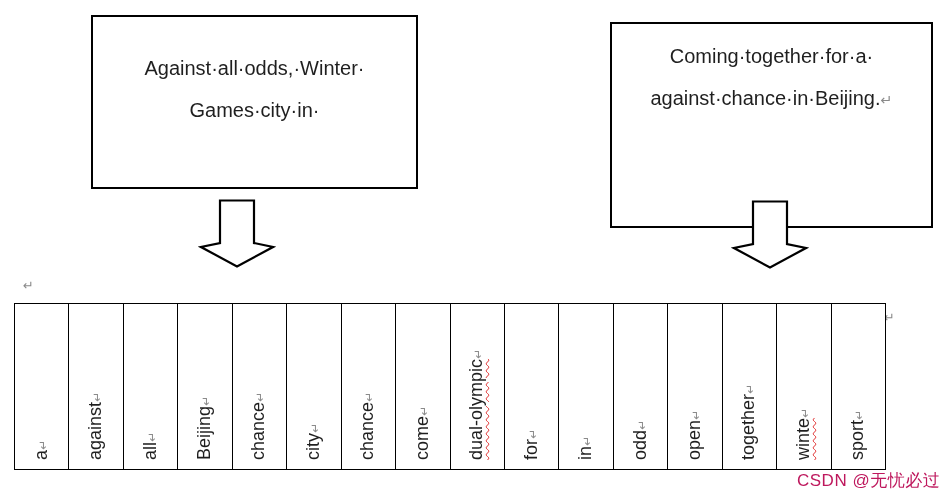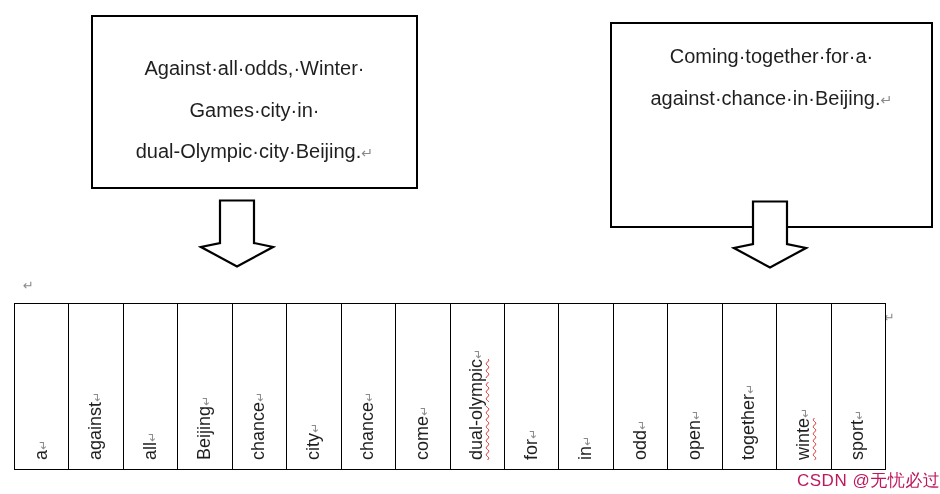--- a/index.html
+++ b/index.html
@@ -62,21 +62,20 @@
   }
 </style>
 </head>
 <body>
 
 <div class="page">
 
   <div class="textbox box-left">
     <div class="tline"><span>Against·all·odds,·Winter·</span></div>
     <div class="tline"><span>Games·city·in·</span></div>
-    <div class="tline"><span>dual-Olympic·city·Beijing.</span><span class="mark">↵</span></div>
   </div>
 
   <div class="textbox box-right">
     <div class="tline"><span>Coming·together·for·a·</span></div>
     <div class="tline"><span>against·chance·in·Beijing.</span><span class="mark">↵</span></div>
   </div>
 
   <svg class="arrow arrow-left" width="78" height="70" viewBox="0 0 78 70">
     <polygon points="22,1.5 56,1.5 56,44 75,48 39,67.5 3,48 22,44" fill="#ffffff" stroke="#000000" stroke-width="2.2" stroke-linejoin="miter"></polygon>
   </svg>

